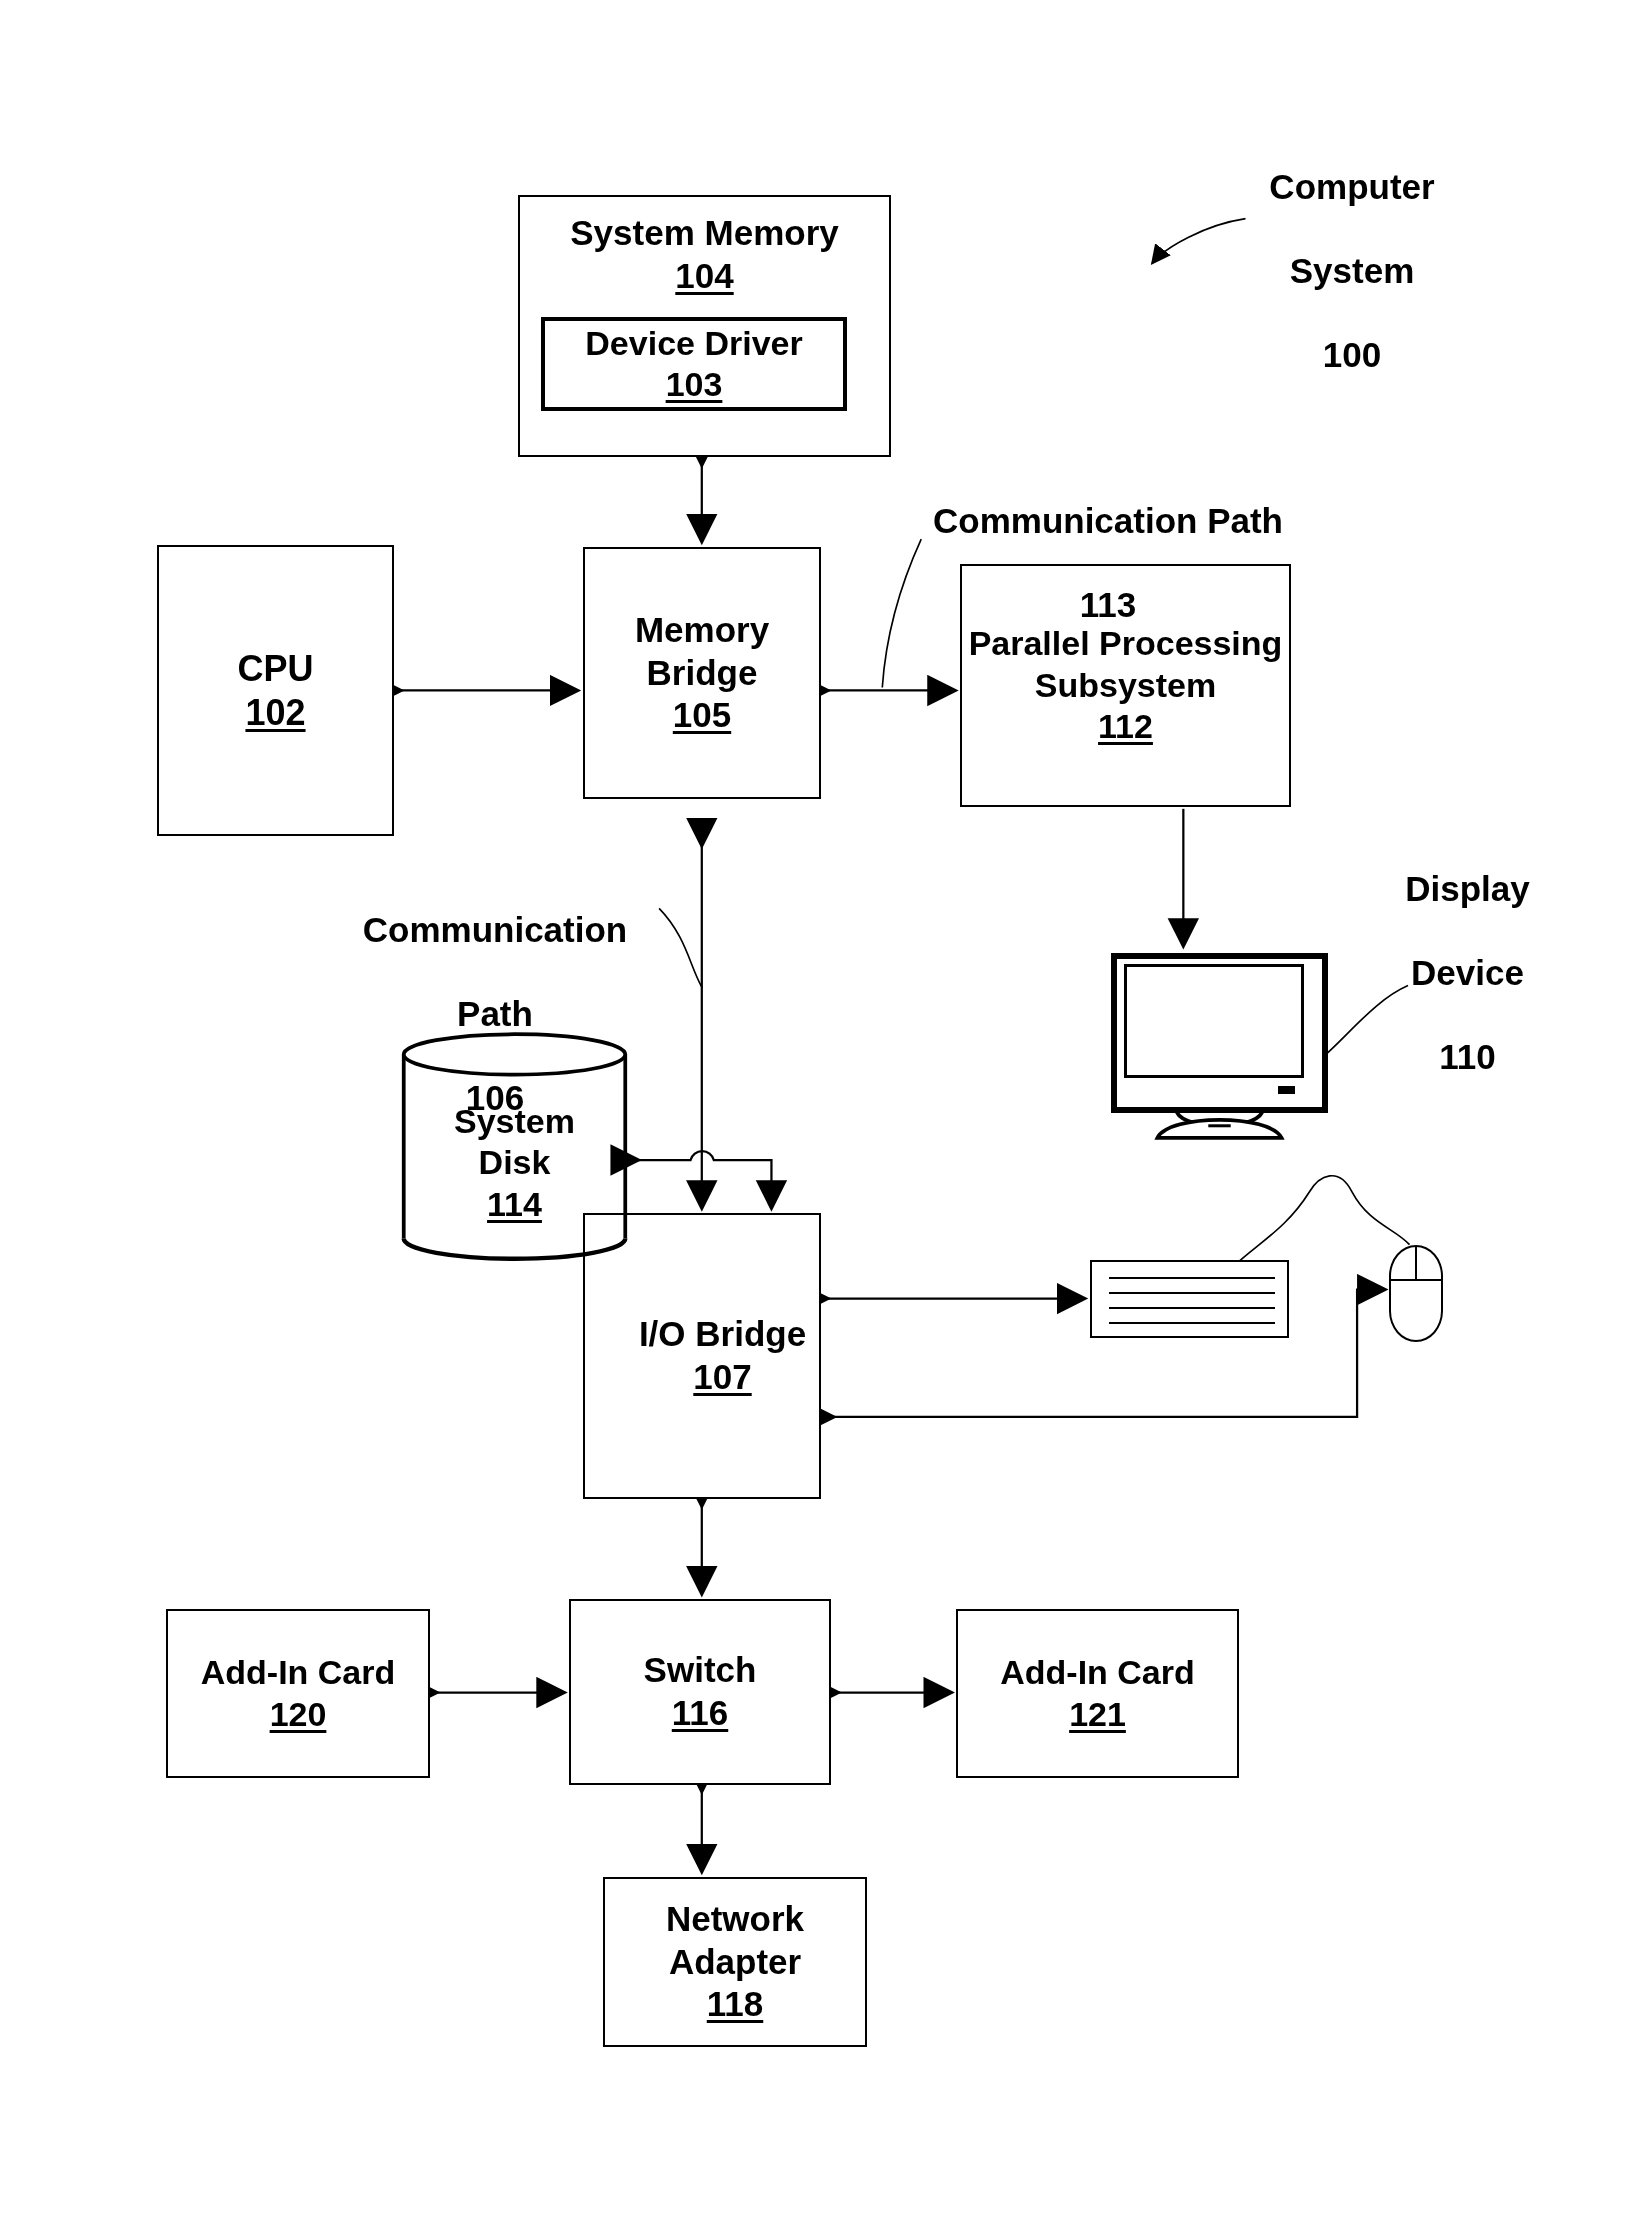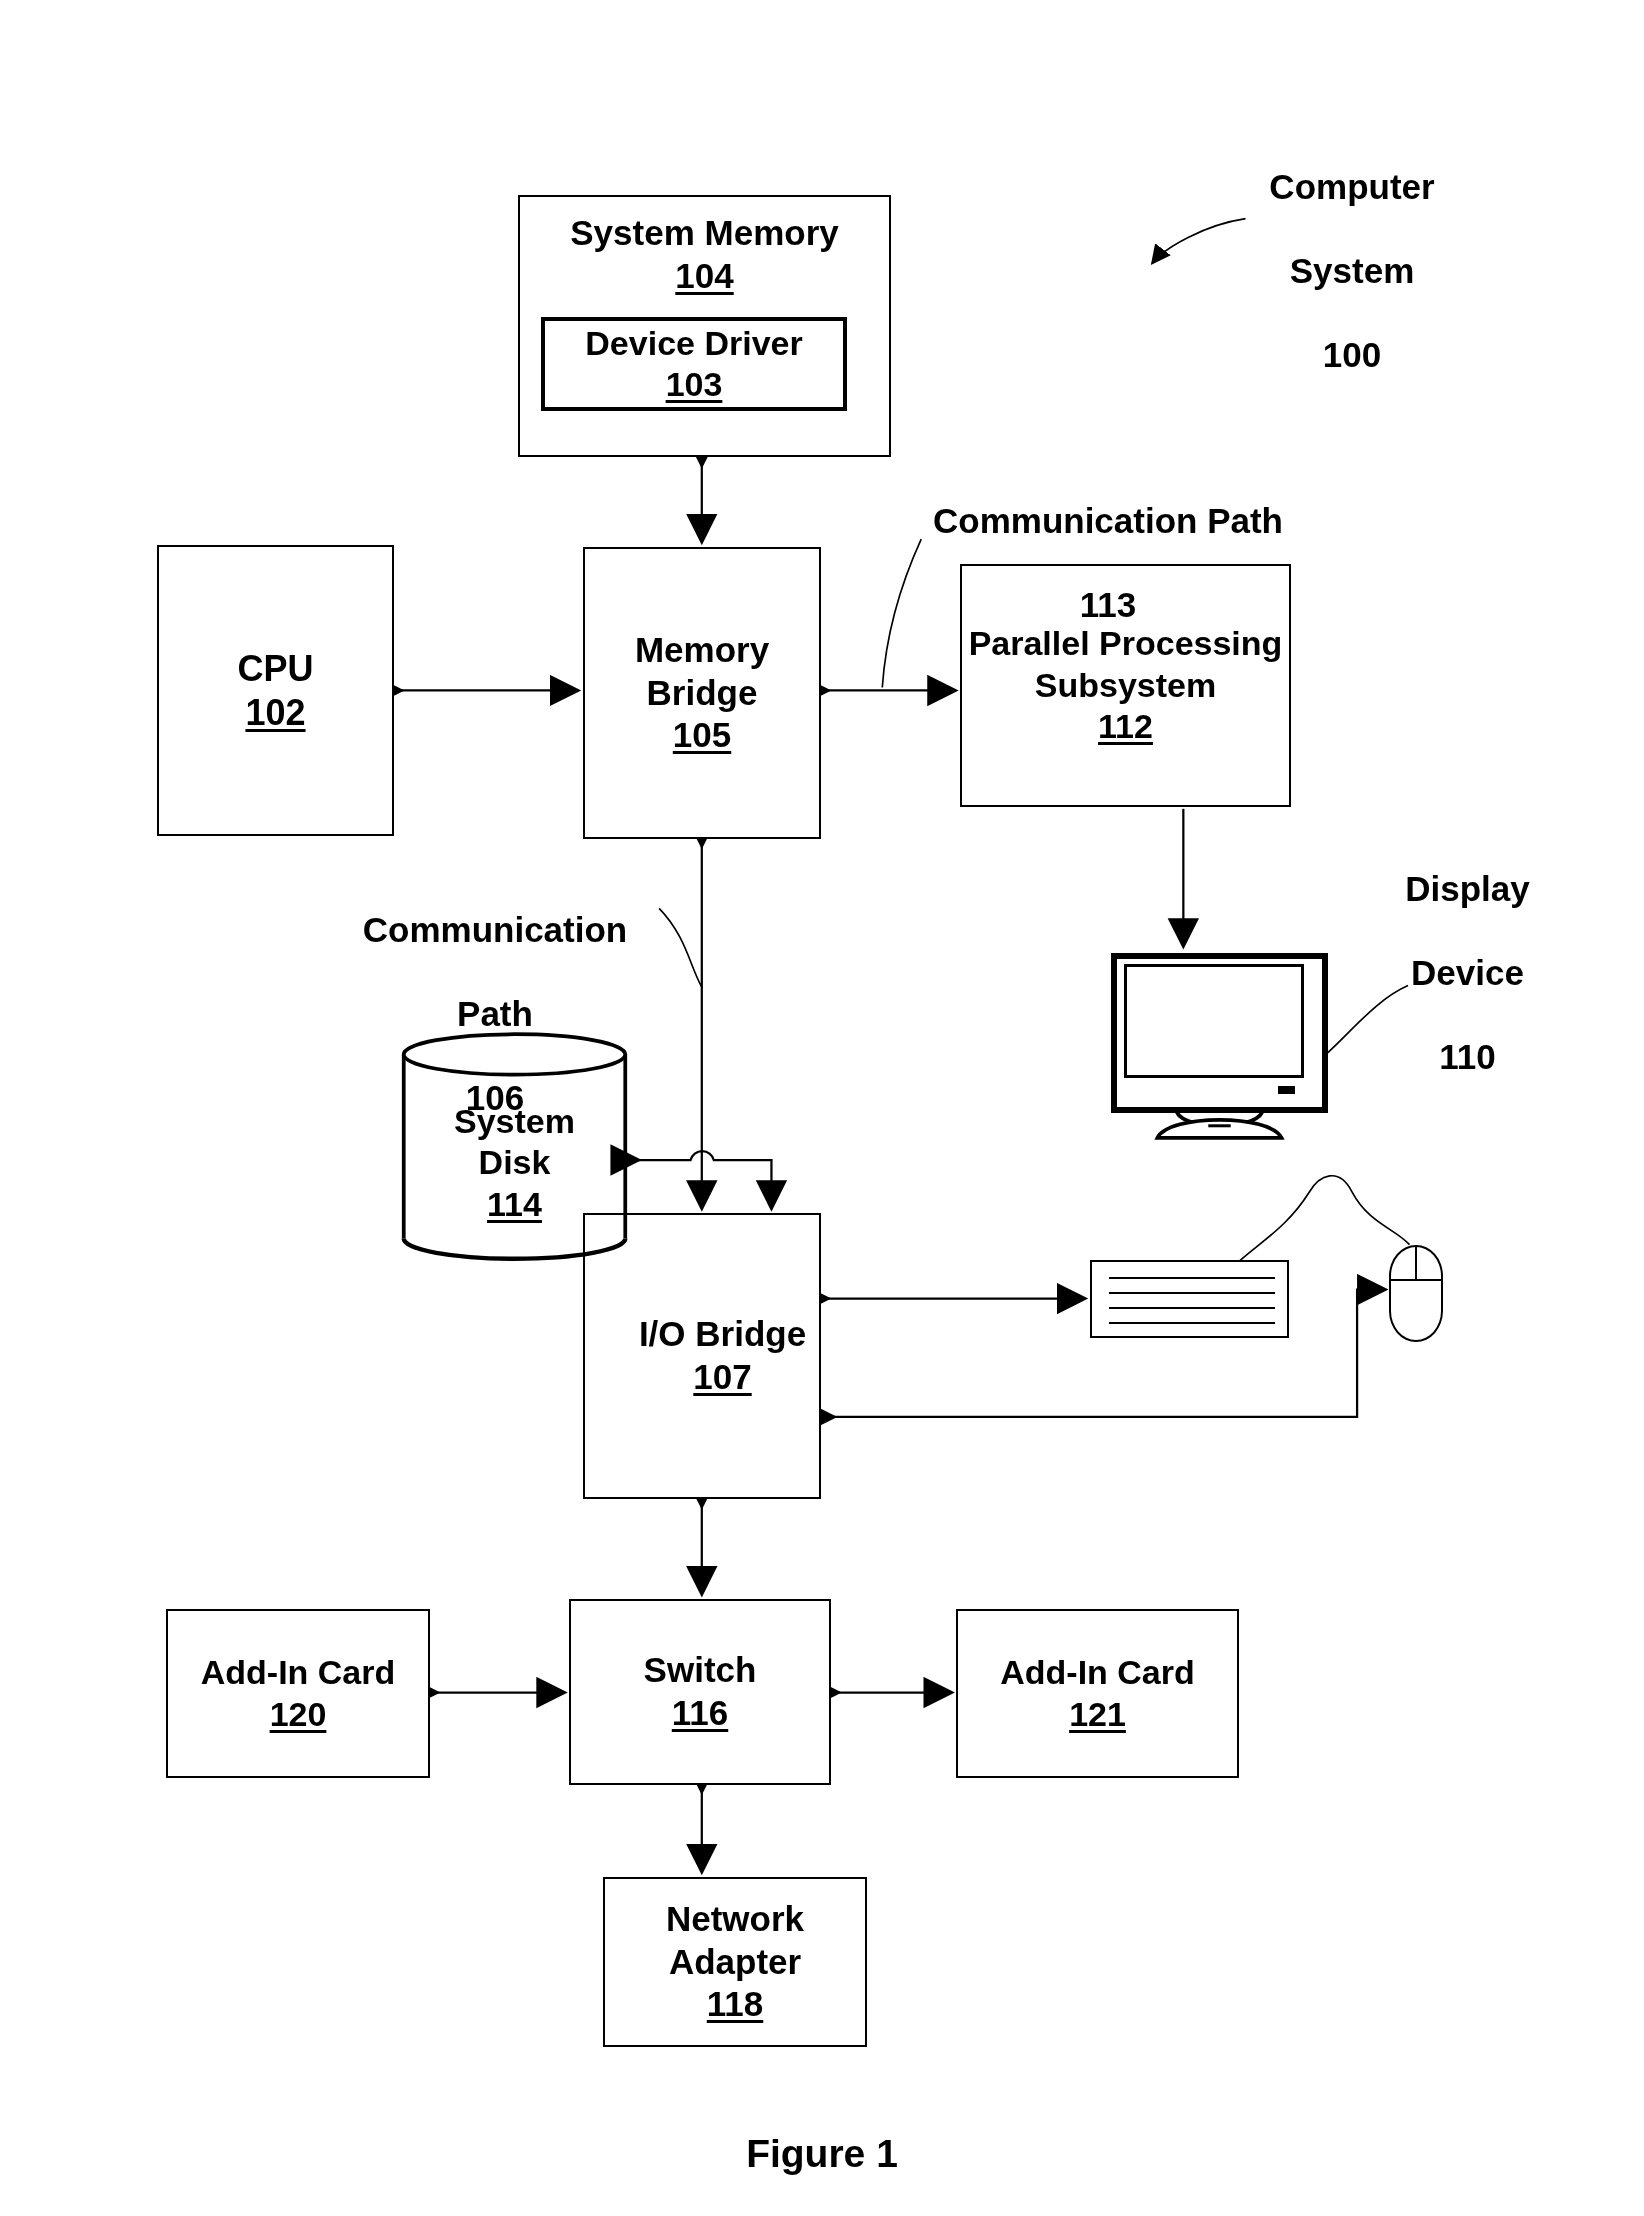--- a/index.html
+++ b/index.html
@@ -69,21 +69,21 @@
     left: 21px; top: 120px; width: 306px; height: 94px;
     border-width: 4.5px;
     font-size: 34px;
     justify-content: center;
   }
   #node-cpu {
     left: 157px; top: 545px; width: 237px; height: 291px;
     font-size: 36px;
   }
   #node-memory-bridge {
-    left: 583px; top: 547px; width: 238px; height: 292px;
+    left: 583px; top: 547px; width: 238px; height: 252px;
     font-size: 35px;
   }
   #node-pps {
     left: 960px; top: 564px; width: 331px; height: 243px;
     font-size: 34px;
   }
   #node-io-bridge {
     left: 583px; top: 1213px; width: 238px; height: 286px;
     font-size: 35px;
     padding-left: 41px;
@@ -363,16 +363,15 @@
     <span>106</span>
   </div>
 
   <div class="lbl" id="lbl-display-device">
     <span>Display</span><br>
     <span>Device</span><br>
     <span>110</span>
   </div>
 
 
-  <div class="lbl" id="figure-caption">Figure 1</div>
 
 </div>
 
 
 </body></html>

